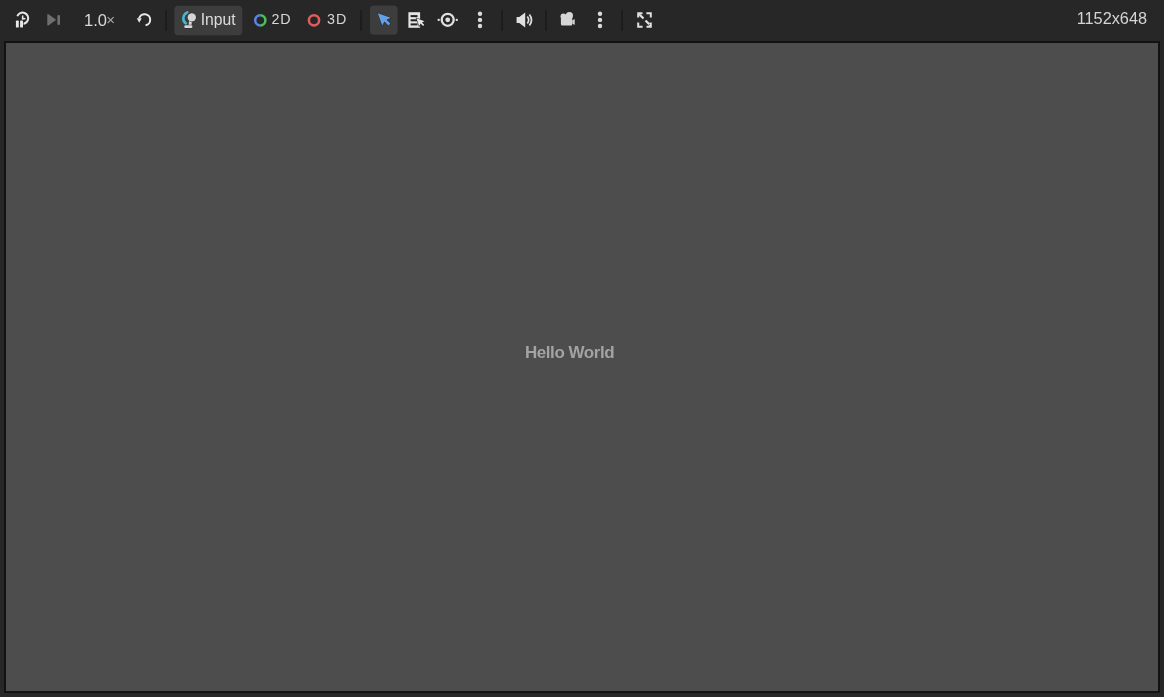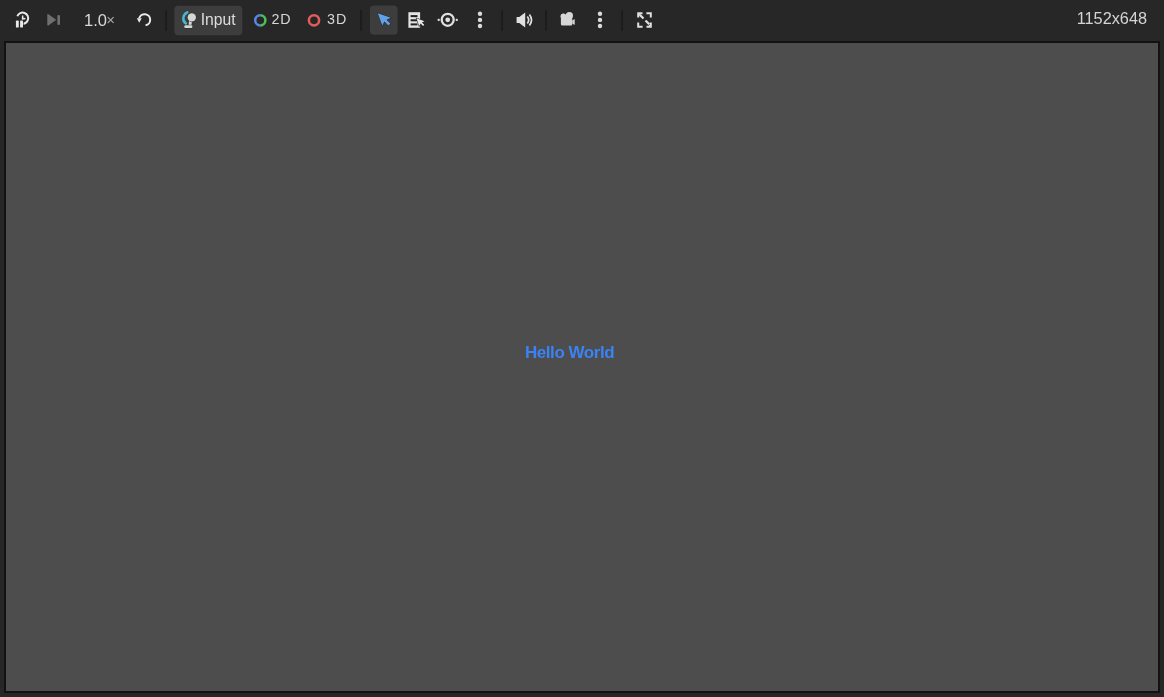--- a/index.html
+++ b/index.html
@@ -1,20 +1,20 @@
 <!DOCTYPE html>
 <html><head>
 <meta charset="utf-8">
 <style>
 html,body{margin:0;padding:0;}
 body{width:1164px;height:697px;background:#272727;overflow:hidden;position:relative;
      font-family:"Liberation Sans", sans-serif;-webkit-font-smoothing:antialiased;}
 #game{position:absolute;left:4px;top:40.5px;width:1152px;height:648px;
       border:2px solid #121212;background:#4d4d4d;}
-#hello{position:absolute;transform:translateZ(0);left:525px;top:343px;color:#3b82f6;font-size:17px;
+#hello{position:absolute;transform:translateZ(0);left:525px;top:343px;color:#a3a3a3;font-size:17px;
        font-weight:bold;letter-spacing:-0.45px;white-space:nowrap;}
 #tb{position:absolute;left:0;top:0;transform:translateZ(0);}
 </style>
 </head>
 <body>
 <div id="game"></div>
 <div id="hello">Hello World</div>
 <svg id="tb" width="1164" height="41" viewBox="0 0 1164 41">
 
   <g>

